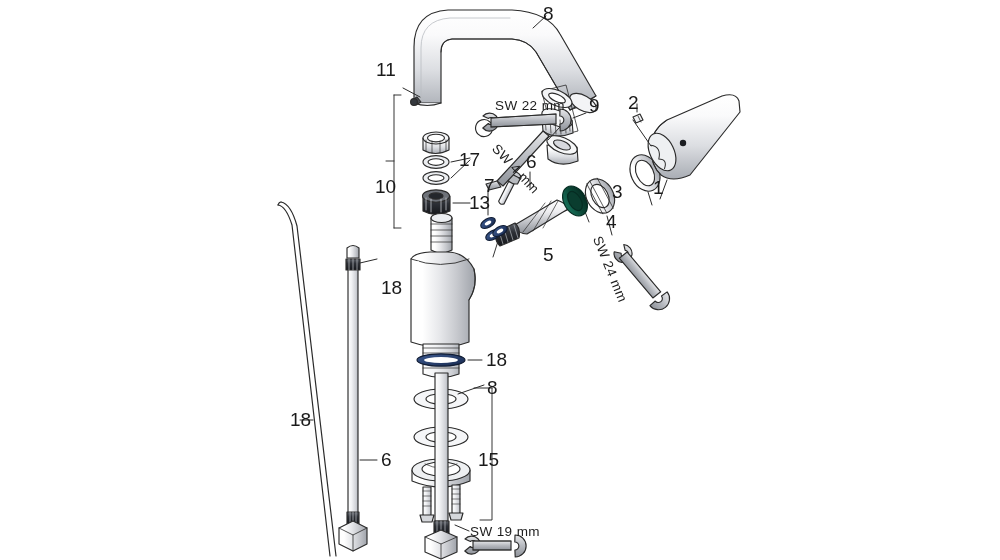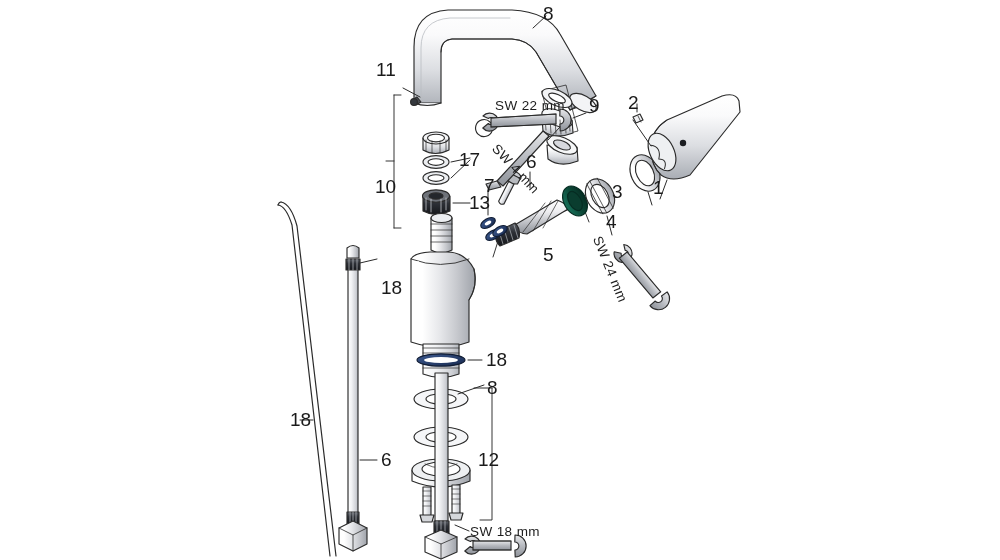--- a/index.html
+++ b/index.html
@@ -402,23 +402,23 @@
   <div class="lbl" style="left:606px;top:212px;">4</div>
   <div class="lbl" style="left:543px;top:245px;">5</div>
   <div class="lbl" style="left:526px;top:152px;">6</div>
   <div class="lbl" style="left:484px;top:176px;">7</div>
   <div class="lbl" style="left:376px;top:60px;">11</div>
   <div class="lbl" style="left:375px;top:146px;margin-top:31px;">10</div>
   <div class="lbl" style="left:459px;top:150px;">17</div>
   <div class="lbl" style="left:469px;top:193px;">13</div>
   <div class="lbl" style="left:486px;top:350px;">18</div>
   <div class="lbl" style="left:487px;top:378px;">8</div>
-  <div class="lbl" style="left:478px;top:450px;">12</div>
+  <div class="lbl" style="left:478px;top:450px;">15</div>
   <div class="lbl" style="left:381px;top:250px;margin-top:28px;">18</div>
   <div class="lbl" style="left:381px;top:450px;">6</div>
   <div class="lbl" style="left:290px;top:410px;">18</div>
 
   <div class="tool-lbl" style="left:483px;top:98px;margin-left:12px;">SW 22 mm</div>
   <div class="tool-lbl" style="left:500px;top:141px;transform:rotate(47deg);transform-origin:left top;">SW 4 mm</div>
   <div class="tool-lbl" style="left:604px;top:234px;transform:rotate(68deg);transform-origin:left top;">SW 24 mm</div>
-  <div class="tool-lbl" style="left:470px;top:524px;">SW 18 mm</div>
+  <div class="tool-lbl" style="left:470px;top:524px;">SW 19 mm</div>
 
 </div>
 
 </body></html>

